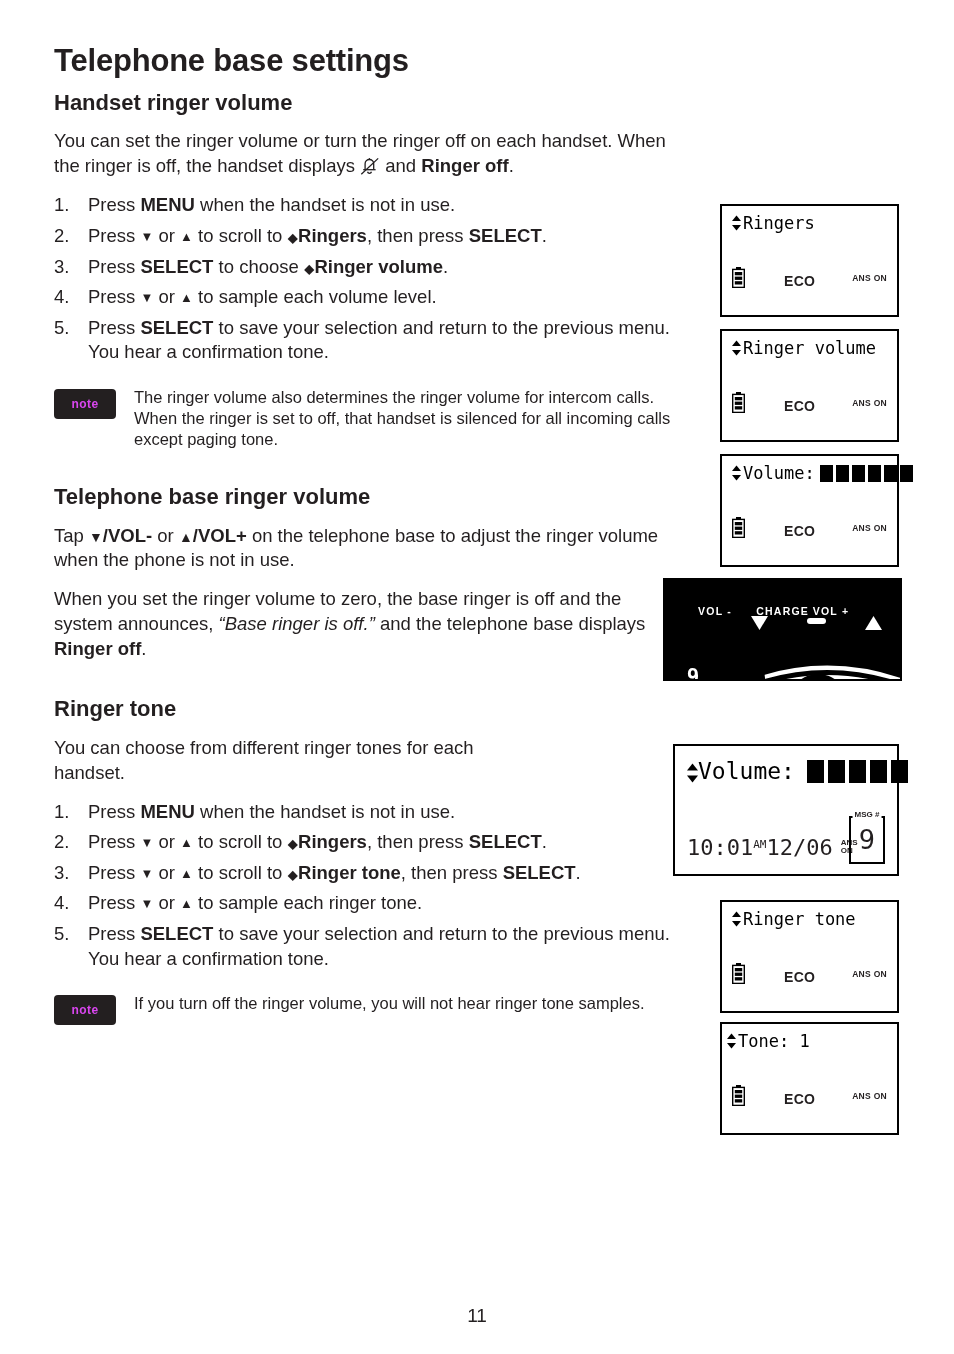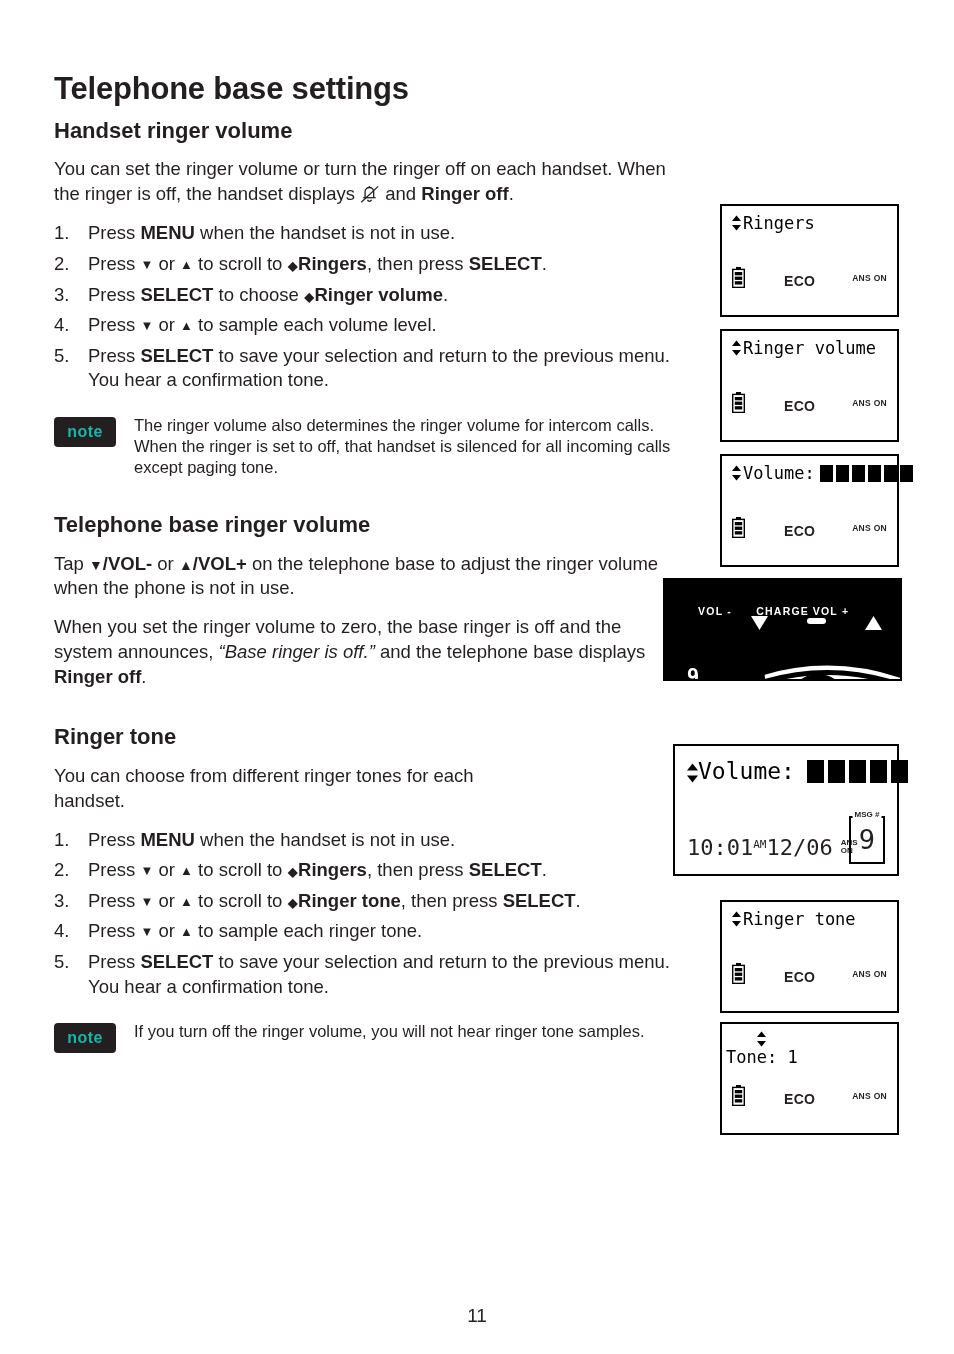--- a/index.html
+++ b/index.html
@@ -20,21 +20,20 @@
     position: absolute;
     inset: 0;
   }
 
   
   .col-left {
     position: absolute;
     left: 54px;
     top: 44px;
     width: 620px;
-    margin-top: 28px;
   }
 
   h1.page-title {
     font-size: 31px;
     font-weight: bold;
     letter-spacing: -0.2px;
     margin: 0 0 12px 0;
     line-height: 1.1;
   }
   h2.section-head {
@@ -92,23 +91,23 @@
   .note-row {
     display: flex;
     align-items: flex-start;
     margin-top: 22px;
   }
   .note-badge {
     flex: 0 0 auto;
     width: 62px;
     height: 30px;
     background: #231f20;
-    color: #14b8a6;
+    color: #d946ef;
     border-radius: 4px;
-    font-size: 16px;
+    font-size: 12px;
     font-weight: bold;
     display: flex;
     align-items: center;
     justify-content: center;
     letter-spacing: 0.4px;
     margin-top: 2px;
   }
   .note-text {
     margin-left: 18px;
     font-size: 16.5px;
@@ -488,21 +487,21 @@
             <rect x="2.8" y="9.6" width="7.4" height="3.3" fill="#000"></rect>
             <rect x="2.8" y="14.2" width="7.4" height="3.3" fill="#000"></rect>
           </svg>
       </span>
       <span class="eco">ECO</span>
       <span class="anson">ANS ON</span>
     </div>
   </div>
 
   <div class="lcd" style="left:720px; top:1022px; width:179px; height:113px;">
-    <div class="lcd-line1" style="left:4px;flex-direction:column;">
+    <div class="lcd-line1" style="left:4px;">
       <span class="updown-glyph">
         <svg width="11" height="16" viewBox="0 0 11 16">
             <polygon points="5.5,0.5 10,6 1,6" fill="#000"></polygon>
             <polygon points="5.5,15.5 10,10 1,10" fill="#000"></polygon>
           </svg>
       </span>
       <span class="dotfont">Tone: 1</span>
     </div>
     <div class="lcd-status">
       <span class="batt">

